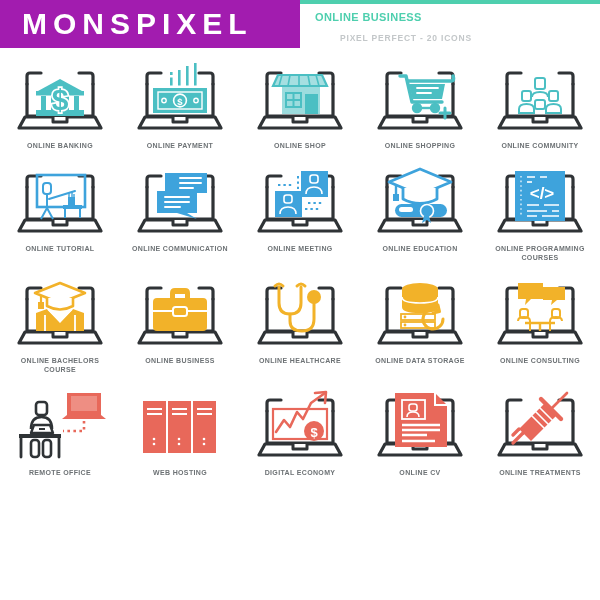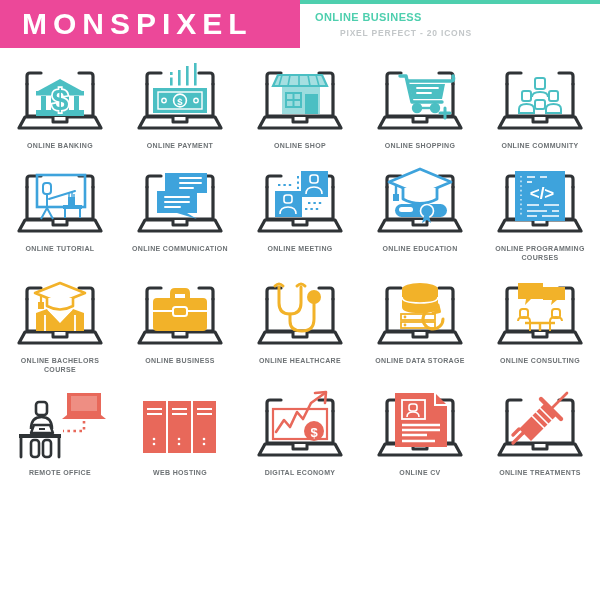--- a/index.html
+++ b/index.html
@@ -8,29 +8,29 @@
     font-family:"Liberation Sans","DejaVu Sans",sans-serif;
     overflow:hidden;position:relative;
   }
   #page{width:600px;height:600px;position:relative;}
 
   
   .topline{position:absolute;left:0;top:0;width:600px;height:4px;background:#4ecfae;}
   .header{position:absolute;left:0;top:0;width:600px;height:52px;}
   .brandblock{
     position:absolute;left:0;top:0;width:300px;height:48px;
-    background:#ec4899;display:flex;align-items:center;
+    background:#a21caf;display:flex;align-items:center;
   }
   .brandtext{
     color:#ffffff;font-size:30px;font-weight:bold;letter-spacing:6px;
     margin-left:22px;line-height:1;
   }
   .headright{position:absolute;left:315px;top:10px;}
   .hr-title{color:#4ecfae;font-size:11px;font-weight:bold;letter-spacing:.4px;line-height:14px;}
-  .hr-sub{color:#c3c7c9;font-size:8.5px;font-weight:bold;letter-spacing:.8px;line-height:13px;margin-top:3px;padding-left:25px;}
+  .hr-sub{color:#c3c7c9;font-size:8.5px;font-weight:bold;letter-spacing:.8px;line-height:13px;margin-top:8px;padding-left:25px;}
 
   
   .grid{position:absolute;left:0;top:58px;width:600px;}
   .row{display:flex;width:600px;}
   .cell{width:120px;display:flex;flex-direction:column;align-items:center;}
   .art{width:110px;height:78px;position:relative;}
   .label{
     width:112px;text-align:center;color:#6d7275;
     font-size:7px;font-weight:bold;letter-spacing:.35px;line-height:9.5px;
     margin-top:5px;text-transform:uppercase;

